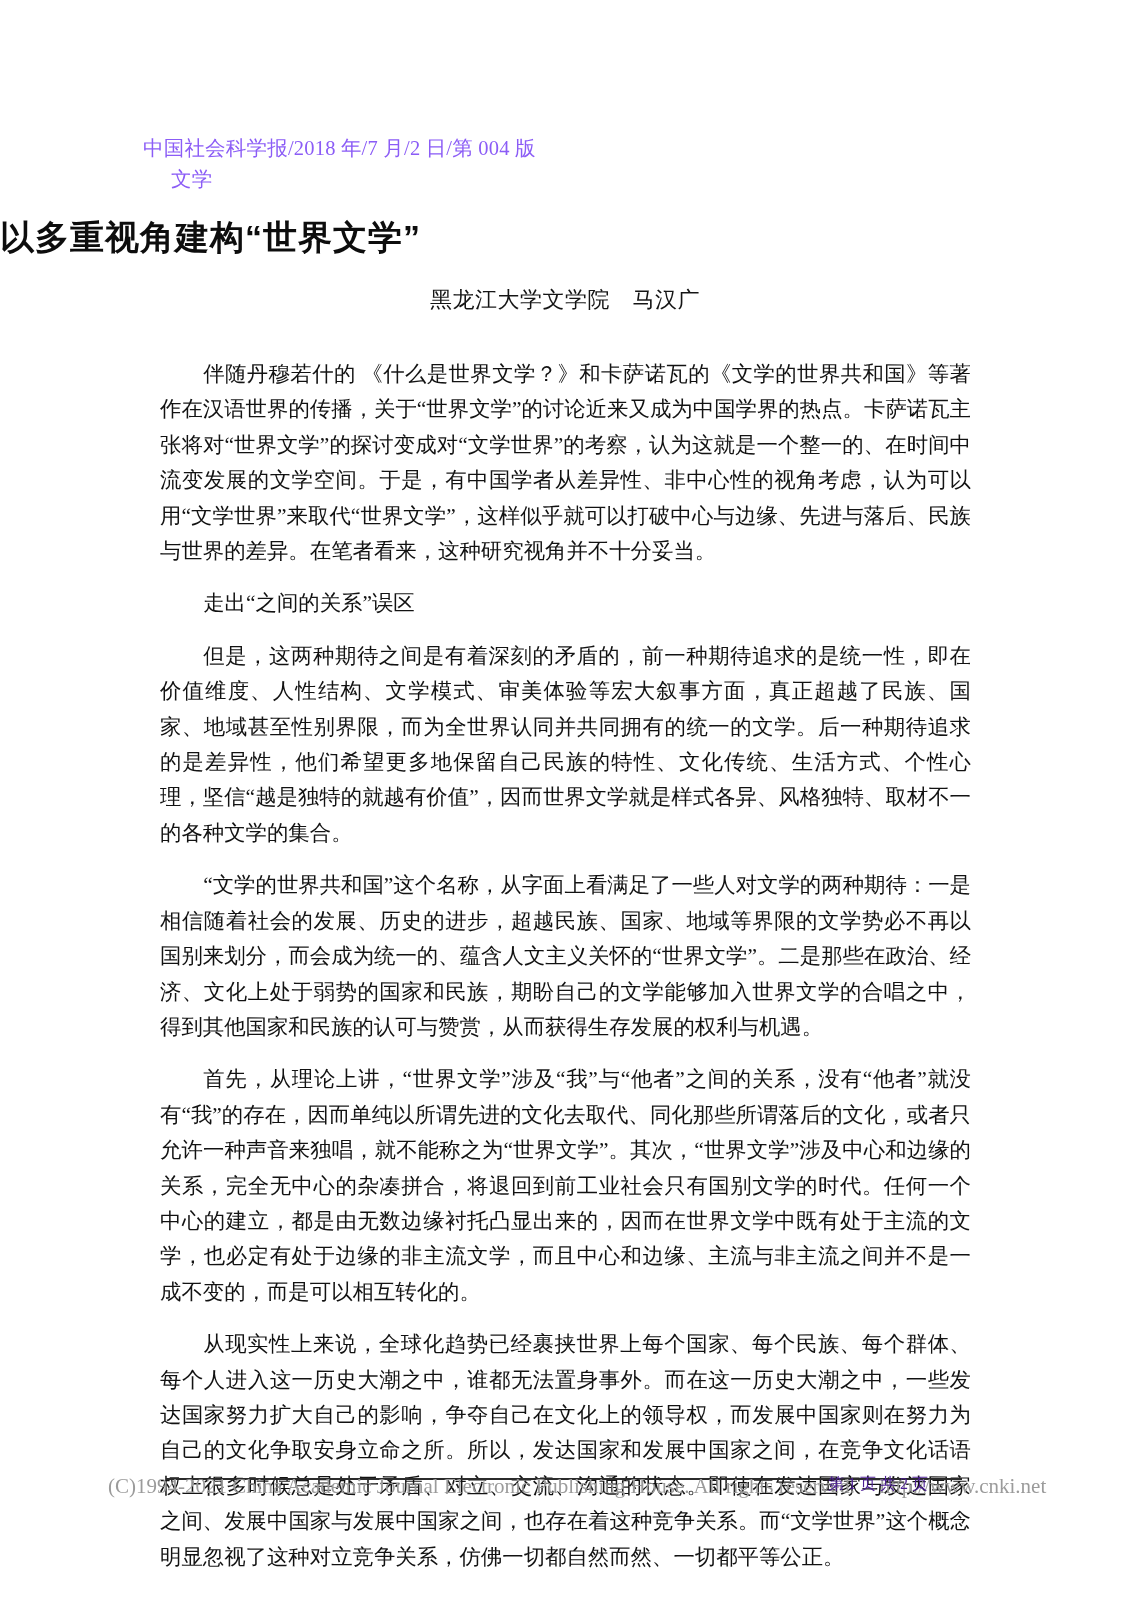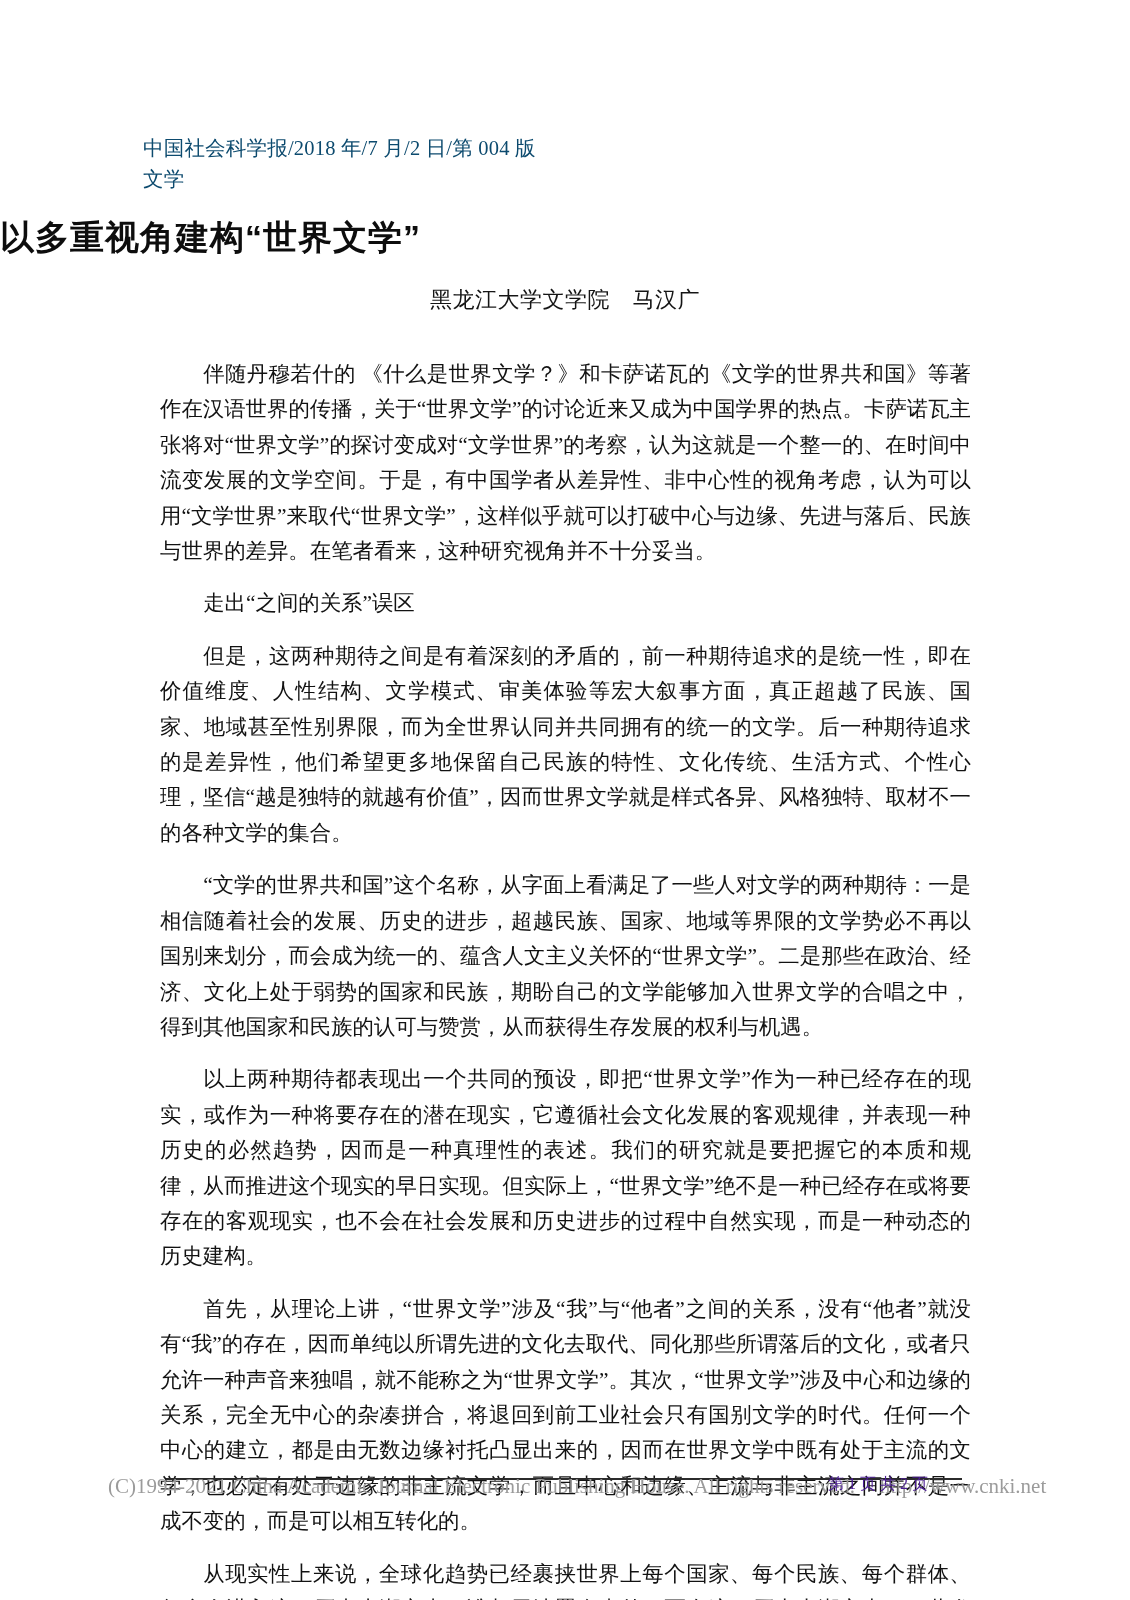--- a/index.html
+++ b/index.html
@@ -27,24 +27,25 @@
 
   
   .masthead {
     position: absolute;
     left: 143px;
     top: 133px;
     width: 850px;
     font-size: 20.5px;
     line-height: 31px;
     letter-spacing: 0.2px;
-    color: #0c4a6e;
+    color: #8b5cf6;
   }
   .masthead .line2 {
     display: block;
+    margin-left: 28px;
   }
 
   
   .doc-title {
     position: absolute;
     left: 0;
     top: 215px;
     width: 1130px;
     text-align: left;
     font-size: 34px;
@@ -132,21 +133,20 @@
 
   <div class="doc-title">以多重视角建构“世界文学”</div>
 
   <div class="doc-author">黑龙江大学文学院　马汉广</div>
 
   <div class="body-text">
     <p>伴随丹穆若什的 《什么是世界文学？》和卡萨诺瓦的《文学的世界共和国》等著作在汉语世界的传播，关于“世界文学”的讨论近来又成为中国学界的热点。卡萨诺瓦主张将对“世界文学”的探讨变成对“文学世界”的考察，认为这就是一个整一的、在时间中流变发展的文学空间。于是，有中国学者从差异性、非中心性的视角考虑，认为可以用“文学世界”来取代“世界文学”，这样似乎就可以打破中心与边缘、先进与落后、民族与世界的差异。在笔者看来，这种研究视角并不十分妥当。</p>
     <p class="section-head">走出“之间的关系”误区</p>
     <p>但是，这两种期待之间是有着深刻的矛盾的，前一种期待追求的是统一性，即在价值维度、人性结构、文学模式、审美体验等宏大叙事方面，真正超越了民族、国家、地域甚至性别界限，而为全世界认同并共同拥有的统一的文学。后一种期待追求的是差异性，他们希望更多地保留自己民族的特性、文化传统、生活方式、个性心理，坚信“越是独特的就越有价值”，因而世界文学就是样式各异、风格独特、取材不一的各种文学的集合。</p>
     <p>“文学的世界共和国”这个名称，从字面上看满足了一些人对文学的两种期待：一是相信随着社会的发展、历史的进步，超越民族、国家、地域等界限的文学势必不再以国别来划分，而会成为统一的、蕴含人文主义关怀的“世界文学”。二是那些在政治、经济、文化上处于弱势的国家和民族，期盼自己的文学能够加入世界文学的合唱之中，得到其他国家和民族的认可与赞赏，从而获得生存发展的权利与机遇。</p>
-    <p>以上两种期待都表现出一个共同的预设，即把“世界文学”作为一种已经存在的现实，或作为一种将要存在的潜在现实，它遵循社会文化发展的客观规律，并表现一种历史的必然趋势，因而是一种真理性的表述。我们的研究就是要把握它的本质和规律，从而推进这个现实的早日实现。但实际上，“世界文学”绝不是一种已经存在或将要存在的客观现实，也不会在社会发展和历史进步的过程中自然实现，而是一种动态的历史建构。</p>
     <p>首先，从理论上讲，“世界文学”涉及“我”与“他者”之间的关系，没有“他者”就没有“我”的存在，因而单纯以所谓先进的文化去取代、同化那些所谓落后的文化，或者只允许一种声音来独唱，就不能称之为“世界文学”。其次，“世界文学”涉及中心和边缘的关系，完全无中心的杂凑拼合，将退回到前工业社会只有国别文学的时代。任何一个中心的建立，都是由无数边缘衬托凸显出来的，因而在世界文学中既有处于主流的文学，也必定有处于边缘的非主流文学，而且中心和边缘、主流与非主流之间并不是一成不变的，而是可以相互转化的。</p>
     <p>从现实性上来说，全球化趋势已经裹挟世界上每个国家、每个民族、每个群体、每个人进入这一历史大潮之中，谁都无法置身事外。而在这一历史大潮之中，一些发达国家努力扩大自己的影响，争夺自己在文化上的领导权，而发展中国家则在努力为自己的文化争取安身立命之所。所以，发达国家和发展中国家之间，在竞争文化话语权上很多时候总是处于矛盾、对立、交流、沟通的状态。即使在发达国家与发达国家之间、发展中国家与发展中国家之间，也存在着这种竞争关系。而“文学世界”这个概念明显忽视了这种对立竞争关系，仿佛一切都自然而然、一切都平等公正。</p>
 
   </div>
 
   <div class="footer-rule"></div>
 
   <div class="footer-copy">
     <span>(C)1994-2021 China Academic Journal Electronic Publishing House. All rights reserved.</span>
     <span class="gap"></span>

